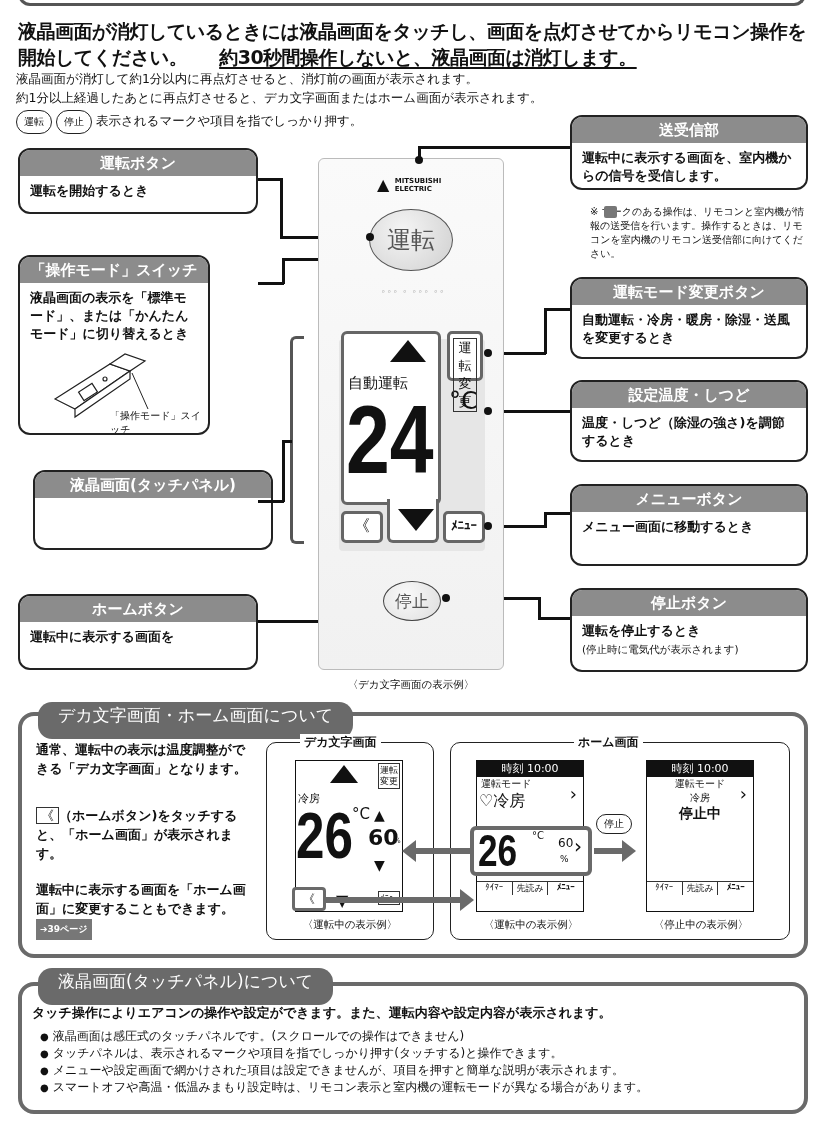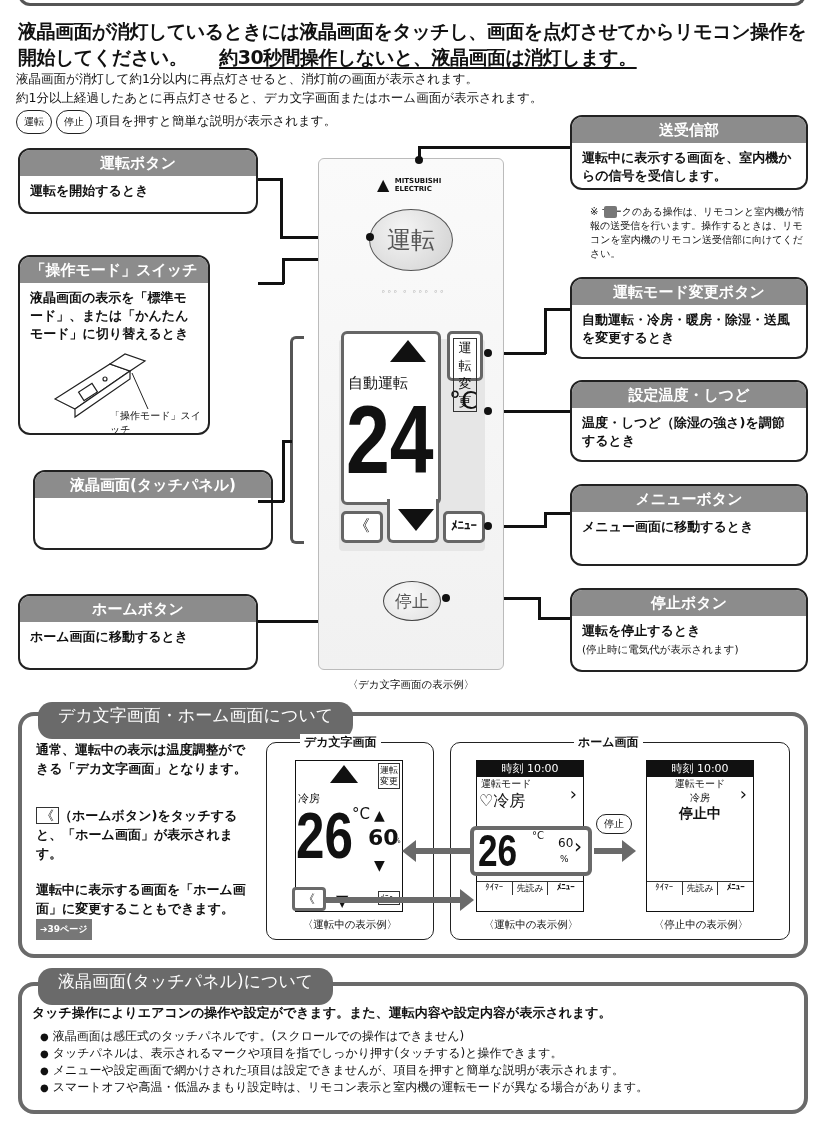--- a/index.html
+++ b/index.html
@@ -48,21 +48,21 @@
 
 <div class="abs topbar"></div>
 
 <div class="abs headline">
   <div>液晶画面が消灯しているときには液晶画面をタッチし、画面を点灯させてからリモコン操作を</div>
   <div><span>開始してください。</span><span class="ul">約30秒間操作しないと、液晶画面は消灯します。</span></div>
 </div>
 <div class="abs sub" style="top:70px;">液晶画面が消灯して約1分以内に再点灯させると、消灯前の画面が表示されます。</div>
 <div class="abs sub" style="top:89px;">約1分以上経過したあとに再点灯させると、デカ文字画面またはホーム画面が表示されます。</div>
 <div class="abs sub" style="top:110px;">
-  <span class="pill">運転</span><span class="pill">停止</span><span>項目を押すと簡単な説明が表示されます。</span>
+  <span class="pill">運転</span><span class="pill">停止</span><span>表示されるマークや項目を指でしっかり押す。</span>
 </div>
 
 <div class="abs callout" style="left:18px;top:148px;width:240px;height:66px;">
   <div class="cap">運転ボタン</div>
   <div class="body">運転を開始するとき</div>
 </div>
 <div class="abs callout" style="left:18px;top:255px;width:192px;height:180px;">
   <div class="cap">「操作モード」スイッチ</div>
   <div class="body">液晶画面の表示を「標準モード」、または「かんたんモード」に切り替えるとき</div>
   <svg class="abs" style="left:30px;top:92px;" width="110" height="72">
@@ -75,21 +75,21 @@
     </g>
     <line x1="82" y1="24" x2="98" y2="60" stroke="#222"></line>
   </svg>
   <div class="abs" style="left:90px;top:152px;font-size:10px;">「操作モード」スイッチ</div>
 </div>
 <div class="abs callout" style="left:18px;top:470px;width:240px;height:80px;margin-left:15px;">
   <div class="cap">液晶画面(タッチパネル)</div>
 </div>
 <div class="abs callout" style="left:18px;top:594px;width:240px;height:76px;">
   <div class="cap">ホームボタン</div>
-  <div class="body">ホーム画面に移動するとき</div>
+  <div class="body">運転中に表示する画面を</div>
 </div>
 
 <div class="abs callout" style="left:570px;top:115px;width:238px;height:75px;">
   <div class="cap">送受信部</div>
   <div class="body">運転中に表示する画面を、室内機からの信号を受信します。</div>
 </div>
 <div class="abs" style="left:590px;top:205px;width:220px;font-size:10px;line-height:14px;">
   <span class="abs" style="left:14px;top:1px;width:13px;height:12px;background:#777;border-radius:2px;"></span>
   <span>※ マークのある操作は、リモコンと室内機が情報の送受信を行います。操作するときは、リモコンを室内機のリモコン送受信部に向けてください。</span>
 </div>

